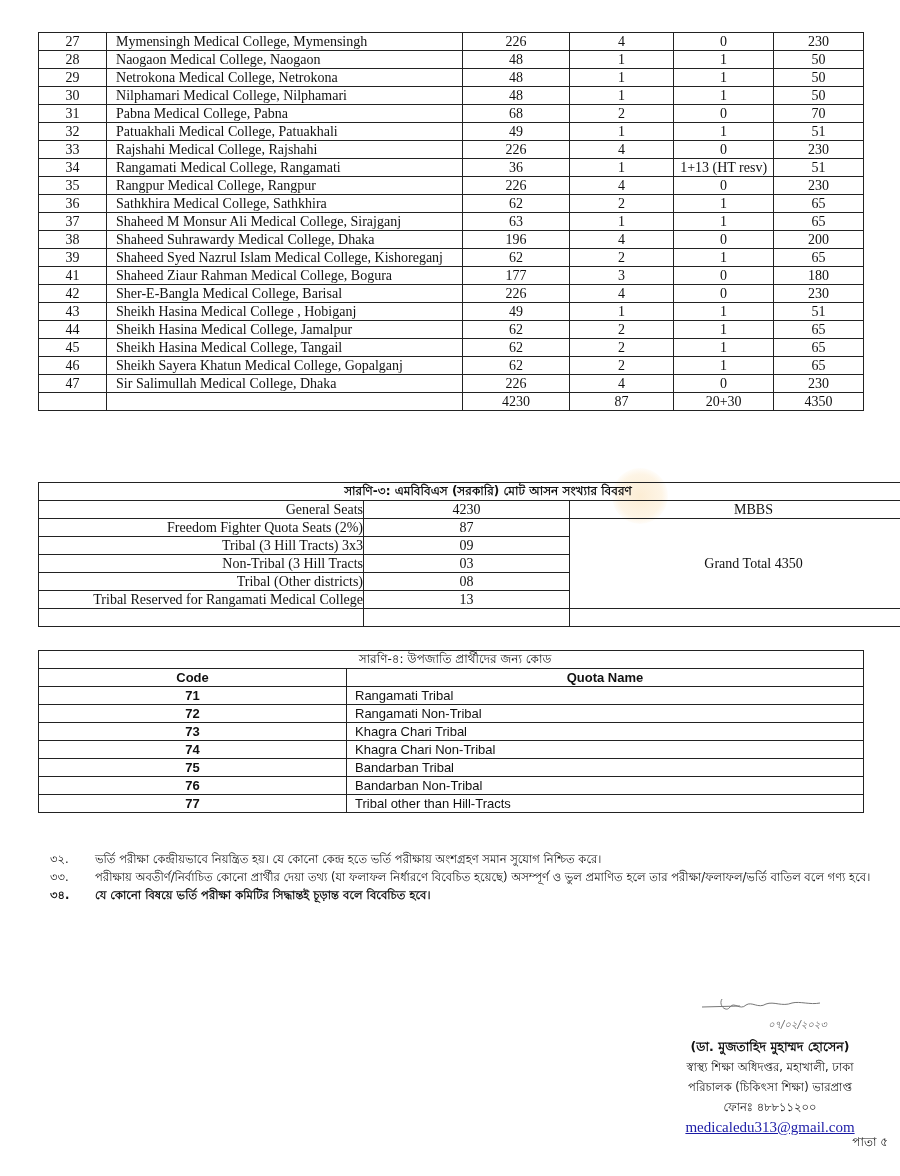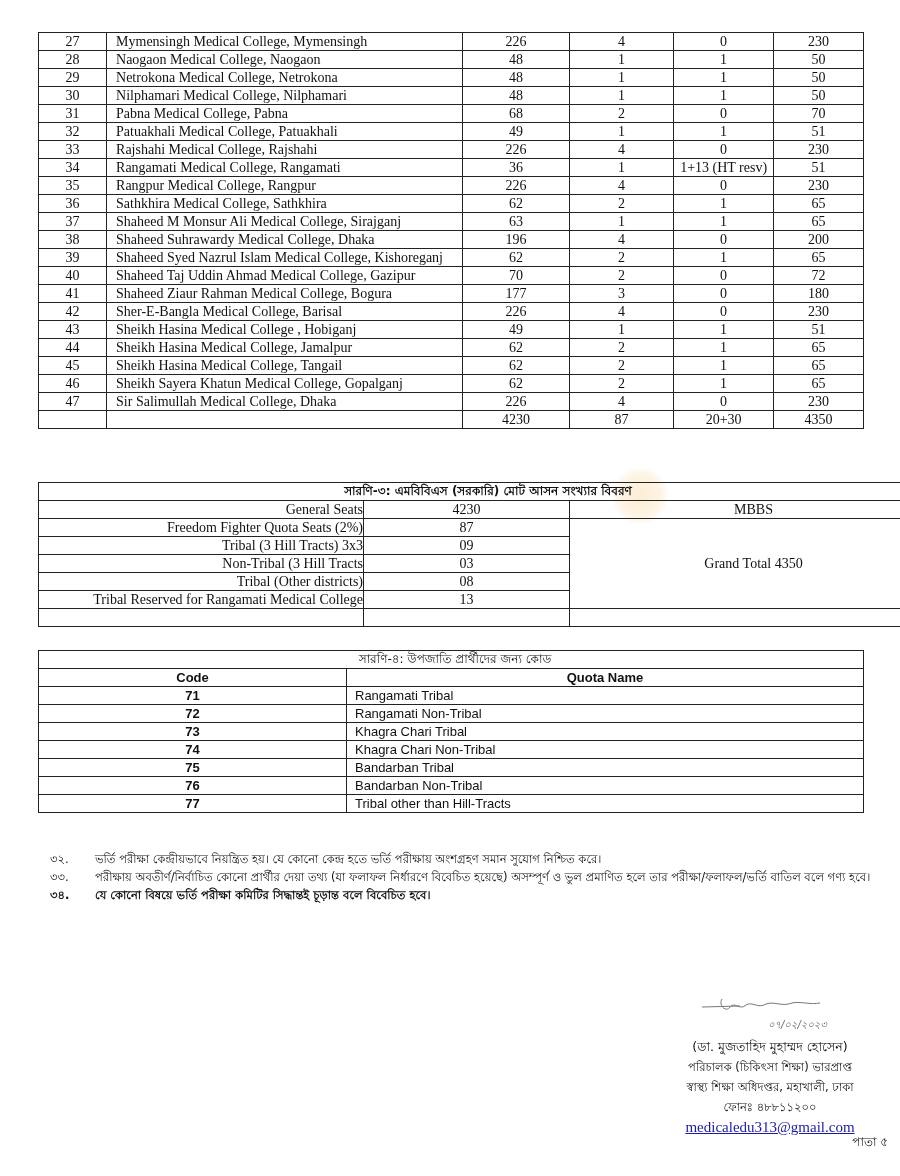--- a/index.html
+++ b/index.html
@@ -50,21 +50,21 @@
       position: absolute; left: 612px; top: 468px; width: 56px; height: 56px;
       border-radius: 50%; background: radial-gradient(circle, #fbe7c6 0%, #fdf1dd 55%, rgba(255,255,255,0) 75%);
       opacity: 0.75; pointer-events: none;
     }
 
     
     .sig { position: absolute; left: 650px; top: 995px; width: 240px; font-family: "DejaVu Sans", sans-serif; text-align: center; }
     .sig .scribble { position: relative; height: 40px; }
     .sig .scribble svg { position: absolute; left: 50px; top: 0; }
     .sig .date { position: absolute; left: 118px; top: 22px; font-size: 10px; color: #666; font-style: italic; }
-    .sig .name { font-weight: normal; font-size: 12.5px; line-height: 20px; margin-top: 2px; }
+    .sig .name { font-weight: bold; font-size: 12.5px; line-height: 20px; margin-top: 2px; }
     .sig .line { font-size: 11.5px; line-height: 20px; }
     .sig .email { font-family: "Liberation Serif", serif; font-size: 15px; color: #1a1aa6; text-decoration: underline; line-height: 20px; }
     .page-no { position: absolute; right: 12px; top: 1133px; font-family: "DejaVu Sans", sans-serif; font-size: 12px; }
   </style>
 </head>
 <body>
 
 <div class="watermark"></div>
 
 <table id="t1">
@@ -165,28 +165,20 @@
         <td class="c c4">0</td>
         <td class="c c5">200</td>
       </tr>
       <tr>
         <td class="c c0">39</td>
         <td class="name c1">Shaheed Syed Nazrul Islam Medical College, Kishoreganj</td>
         <td class="c c2">62</td>
         <td class="c c3">2</td>
         <td class="c c4">1</td>
         <td class="c c5">65</td>
-      </tr>
-      <tr>
-        <td class="c c0">40</td>
-        <td class="name c1">Shaheed Taj Uddin Ahmad Medical College, Gazipur</td>
-        <td class="c c2">70</td>
-        <td class="c c3">2</td>
-        <td class="c c4">0</td>
-        <td class="c c5">72</td>
       </tr>
       <tr>
         <td class="c c0">41</td>
         <td class="name c1">Shaheed Ziaur Rahman Medical College, Bogura</td>
         <td class="c c2">177</td>
         <td class="c c3">3</td>
         <td class="c c4">0</td>
         <td class="c c5">180</td>
       </tr>
       <tr>
@@ -343,19 +335,19 @@
 </div>
 
 <div class="sig">
   <div class="scribble">
     <svg width="130" height="30" viewBox="0 0 130 30">
       <path d="M2 12 L40 11 M22 4 C18 10, 26 18, 30 12 C34 6, 40 16, 46 10 C52 6, 58 14, 66 9 C74 6, 82 12, 92 8 C100 6, 110 10, 120 8" stroke="#777" stroke-width="1" fill="none"></path>
     </svg>
     <span class="date">০৭/০২/২০২৩</span>
   </div>
   <div class="name">(ডা. মুজতাহিদ মুহাম্মদ হোসেন)</div>
+  <div class="line">স্বাস্থ্য শিক্ষা অধিদপ্তর, মহাখালী, ঢাকা</div>
   <div class="line">পরিচালক (চিকিৎসা শিক্ষা) ভারপ্রাপ্ত</div>
-  <div class="line">স্বাস্থ্য শিক্ষা অধিদপ্তর, মহাখালী, ঢাকা</div>
   <div class="line">ফোনঃ ৪৮৮১১২০০</div>
   <a class="email">medicaledu313@gmail.com</a>
 </div>
 
 <div class="page-no">পাতা ৫</div>
 
 </body></html>

